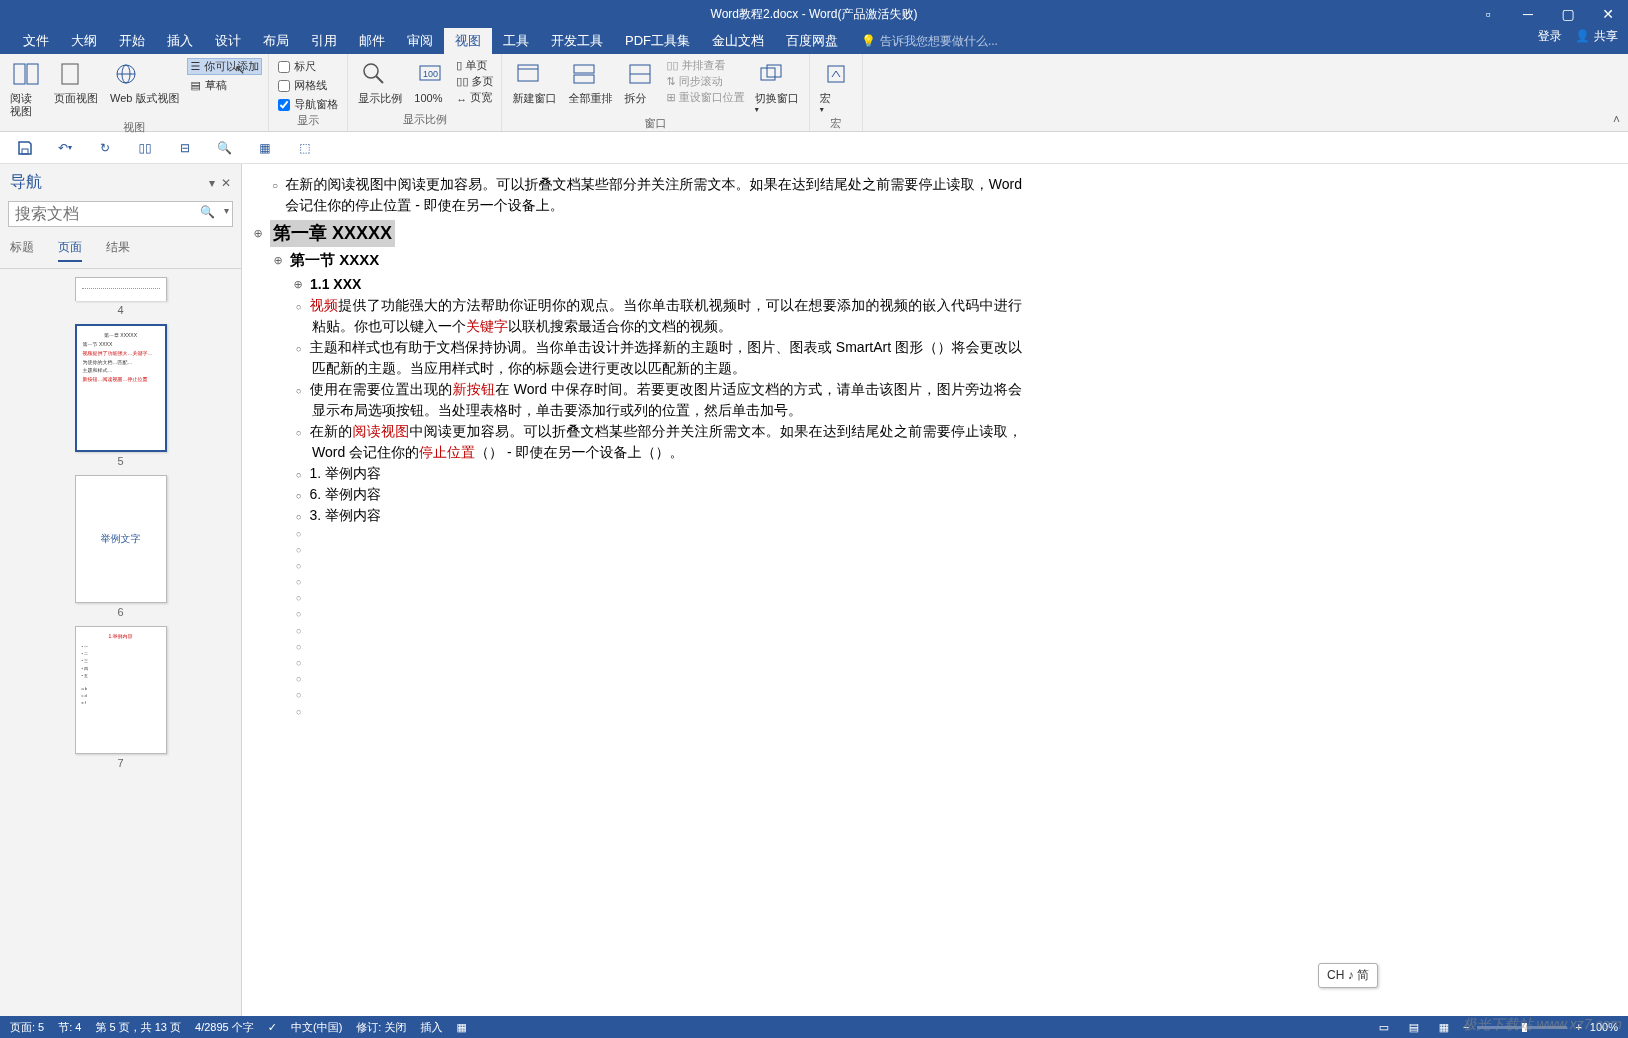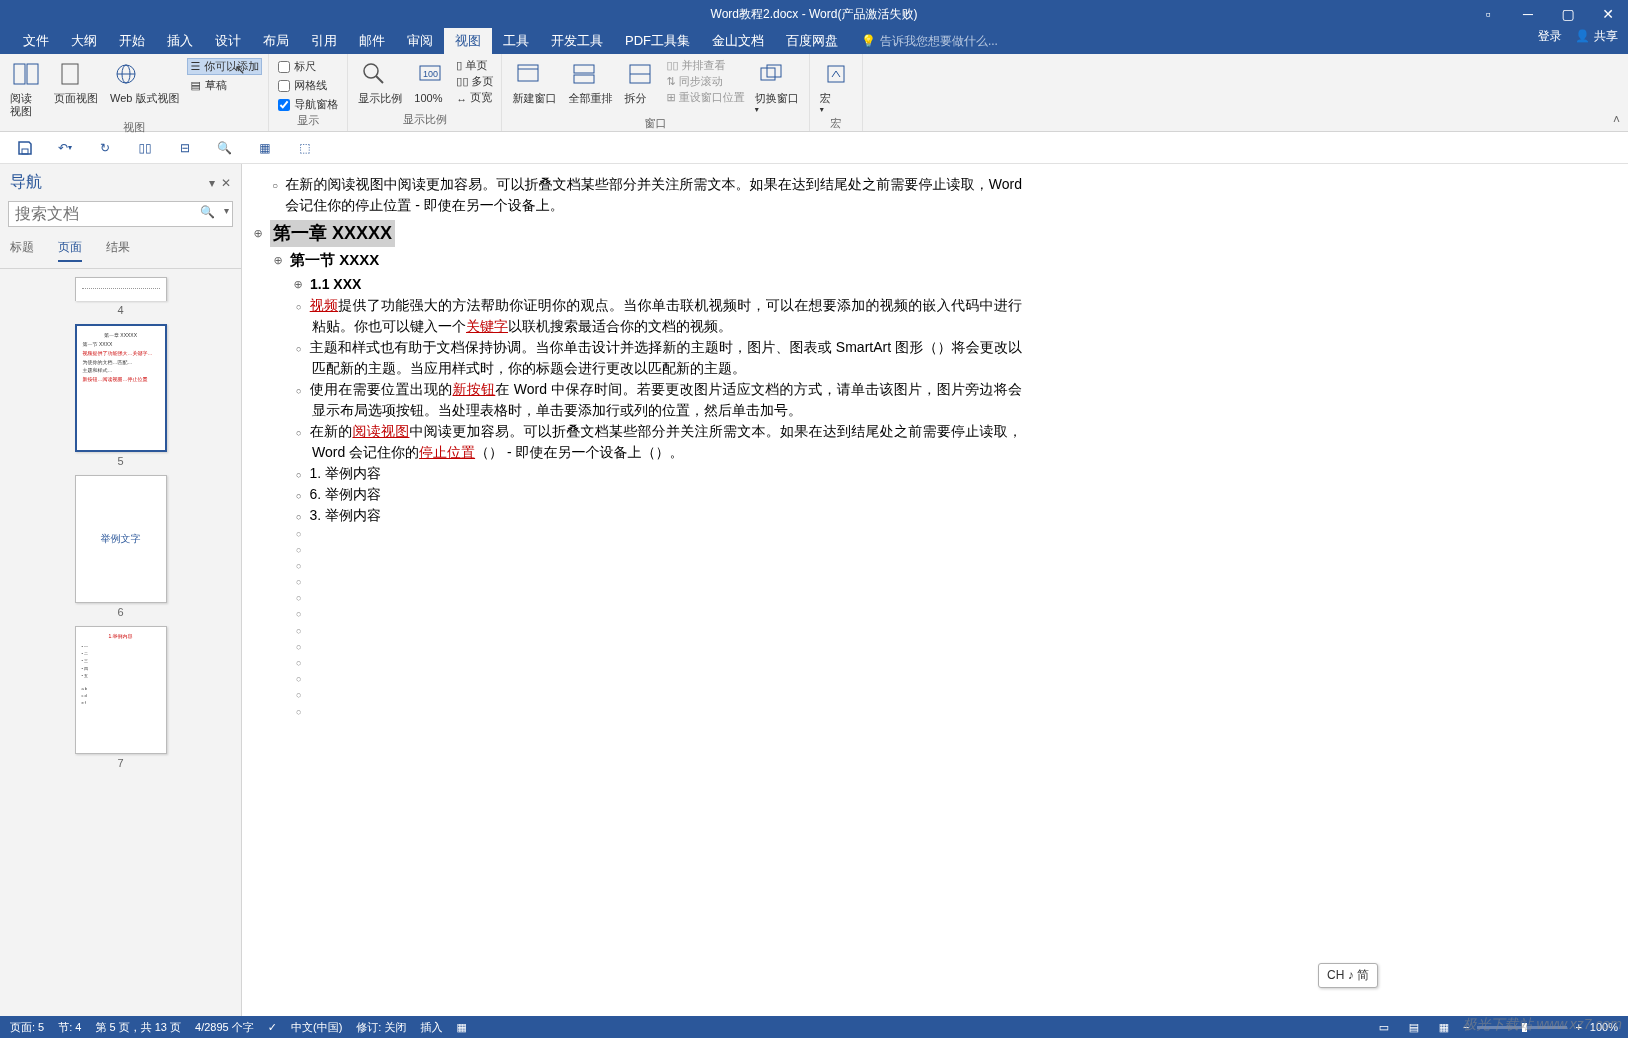--- a/index.html
+++ b/index.html
@@ -62,21 +62,21 @@
 .doc-content { padding: 10px 40px 20px 10px; font-size: 14px; color: #000; line-height: 1.5; max-width: 820px; }
 .heading-row { display: flex; align-items: center; gap: 6px; }
 .outline-icon { width: 12px; height: 12px; display: flex; align-items: center; justify-content: center; font-size: 11px; color: #666; }
 .bullet-icon { width: 10px; font-size: 10px; color: #555; }
 .h1 { font-size: 18px; font-weight: bold; background: #d0d0d0; padding: 0 3px; }
 .h2 { font-size: 15px; font-weight: bold; }
 .h3 { font-size: 14px; font-weight: bold; }
 .para { margin-left: 60px; text-align: justify; }
 .para .circ { margin-left: -16px; margin-right: 8px; font-size: 9px; color: #555; }
 .intro-para { margin-left: 34px; text-align: justify; }
-.red { color: #c00000; text-decoration: underline; }
+.red { color: #c00000; }
 .empty-circ { margin-left: 44px; font-size: 9px; color: #888; line-height: 1.8; }
 .sel-highlight { background: #d0d0d0; }
 
 
 .status-bar { height: 22px; background: #2b579a; color: #fff; display: flex; align-items: center; padding: 0 10px; font-size: 11px; gap: 14px; }
 .status-right { margin-left: auto; display: flex; align-items: center; gap: 8px; }
 .view-btn { width: 22px; height: 16px; display: flex; align-items: center; justify-content: center; cursor: pointer; }
 .zoom-slider { width: 90px; height: 3px; background: #6a86b5; position: relative; }
 .zoom-thumb { position: absolute; left: 50%; top: -3px; width: 5px; height: 9px; background: #fff; }
 

